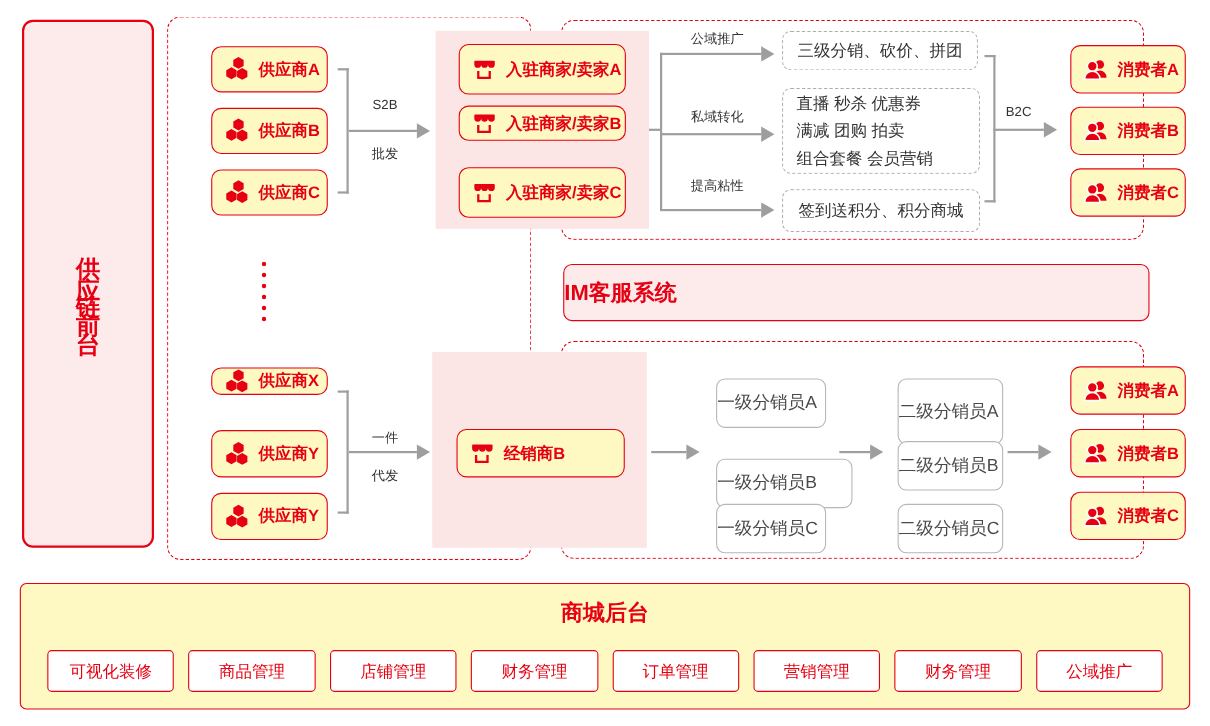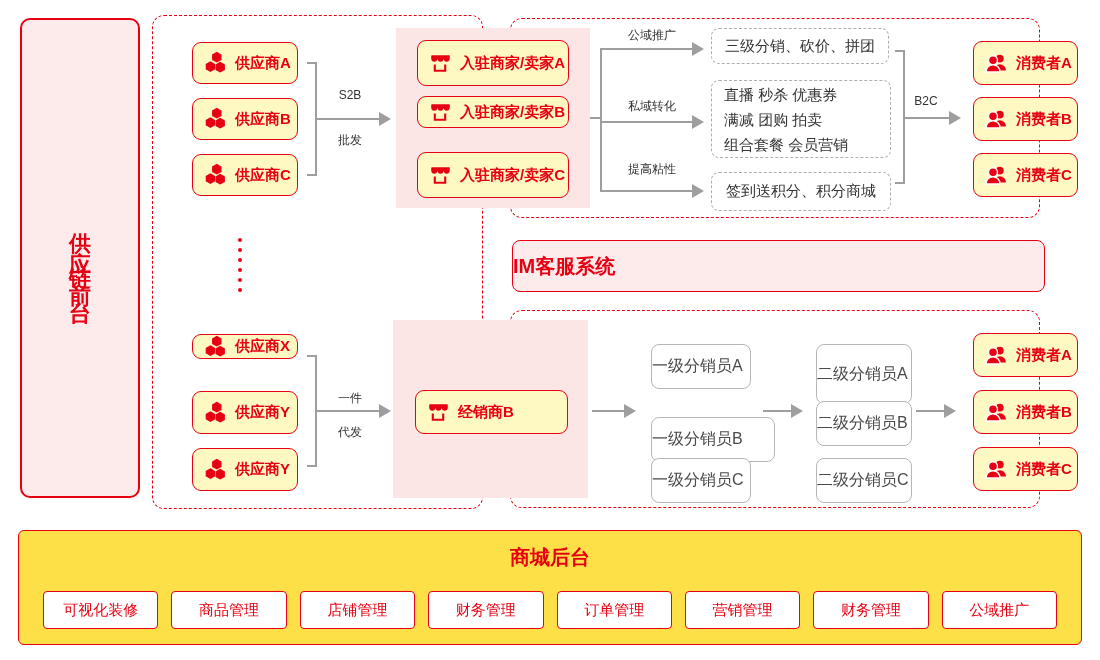--- a/index.html
+++ b/index.html
@@ -36,21 +36,21 @@
   .vline{background:#9e9e9e;width:2px;z-index:2;}
   .bracket{border:2px solid #9e9e9e;border-left:none;width:10px;background:transparent;z-index:2;}
   .ahead{width:0;height:0;border-left:12px solid #9e9e9e;border-top:7px solid transparent;
          border-bottom:7px solid transparent;z-index:2;}
   .flabel{color:#333;font-size:12px;text-align:center;z-index:2;}
 
   .dotcol{display:flex;flex-direction:column;gap:6px;z-index:2;}
   .dot{width:4px;height:4px;border-radius:50%;background:#e60012;}
 
   
-  .backend{left:18px;top:530px;width:1064px;height:115px;background:#fde047;border:1.5px solid #e60012;
+  .backend{left:18px;top:530px;width:1064px;height:115px;background:#fef9c3;border:1.5px solid #e60012;
            border-radius:6px;z-index:3;}
   .backend-title{position:absolute;left:0;right:0;top:13px;text-align:center;color:#e60012;
                  font-size:20px;font-weight:bold;}
   .backend-row{position:absolute;left:24px;right:24px;top:60px;display:flex;gap:13px;}
   .backend-btn{flex:1;height:36px;background:#fff;border:1px solid #e60012;border-radius:4px;
                color:#e60012;font-size:15px;display:flex;align-items:center;justify-content:center;}
 </style>
 </head>
 <body>
 

